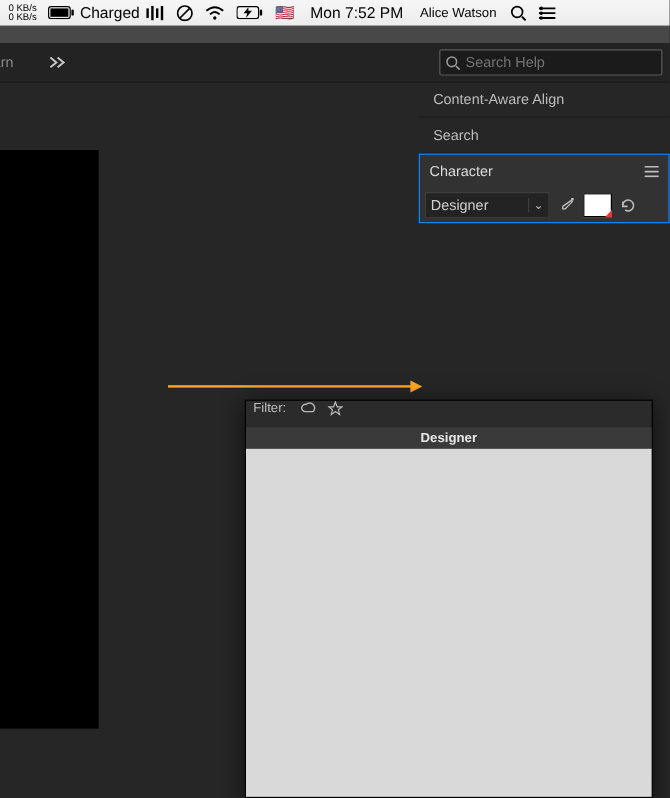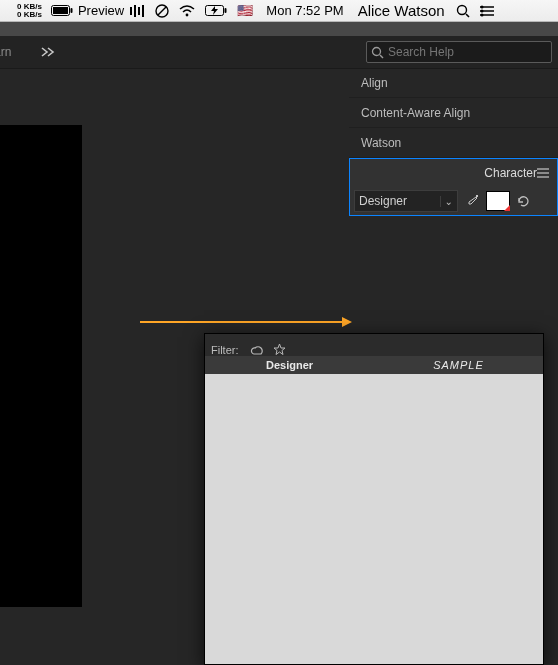--- a/index.html
+++ b/index.html
@@ -24,30 +24,30 @@
     display: flex;
     align-items: center;
     color: #000;
     font-size: 13px;
     padding: 0 6px 0 2px;
     box-sizing: border-box;
   }
   .menubar .kbs {
     font-size: 8px;
     line-height: 8px;
-    margin: 0 4px 0 15px;
-    font-weight: 700;
+    margin: 0 4px 0 5px;
+    font-weight: 400;
   }
   .menubar .ic {
     margin: 0 5px;
     display: inline-flex;
     align-items: center;
   }
   .menubar .clock { margin: 0 8px; font-size: 13px; }
-  .menubar .user { margin: 0 6px; font-size: 15px; }
+  .menubar .user { margin: 0 6px; font-size: 11px; }
 
   
   .appheader {
     position: absolute;
     top: 22px; left: 0; right: 0;
     height: 14px;
     background: #484848;
     border-bottom: 1px solid #1a1a1a;
   }
 
@@ -124,21 +124,20 @@
     line-height: 30px;
     padding: 0 12px;
     border-bottom: 1px solid #1f1f1f;
     color: #bdbdbd;
     font-size: 12px;
     box-sizing: border-box;
   }
   .character-panel {
     border: 1px solid #0b84ff;
     background: #323232;
-    text-align: right;
   }
   .character-head {
     display: flex;
     align-items: center;
     height: 28px;
     padding: 0 8px;
     color: #dcdcdc;
   }
   .character-head .title { flex: 1; font-size: 12px; }
   .character-head .menu { color: #9e9e9e; }
@@ -205,21 +204,21 @@
     height: 330px;
     background: #2b2b2b;
     border: 1px solid #000;
     box-shadow: 0 4px 18px rgba(0,0,0,.7);
     display: flex;
     flex-direction: column;
   }
   .font-popup .filterbar {
     height: 22px;
     display: flex;
-    align-items: flex-end;
+    align-items: flex-start;
     padding: 0 6px;
     color: #bdbdbd;
     font-size: 11px;
   }
   .font-popup .filterbar .lbl { margin-right: 6px; }
   .font-popup .filterbar .ficon { margin: 0 4px; opacity: .9; }
   .font-popup .heads {
     height: 18px;
     background: #3a3a3a;
     display: flex;
@@ -274,21 +273,21 @@
     <div>0 KB/s</div>
     <div>0 KB/s</div>
   </div>
   <span class="ic">
     <svg width="22" height="11" viewBox="0 0 22 11">
         <rect x="0.5" y="0.5" width="18" height="10" rx="2" fill="none" stroke="#000"></rect>
         <rect x="2" y="2" width="15" height="7" fill="#000"></rect>
         <rect x="19.5" y="3" width="2" height="5" rx="1" fill="#000"></rect>
       </svg>
   </span>
-  <span>Preview</span>
+  <span>Charged</span>
   <span class="ic">
     <svg width="16" height="12">
         <rect x="1" y="2" width="2" height="8" fill="#000"></rect>
         <rect x="5" y="0" width="2" height="12" fill="#000"></rect>
         <rect x="9" y="2" width="2" height="8" fill="#000"></rect>
         <rect x="13" y="0" width="2" height="12" fill="#000"></rect>
       </svg>
   </span>
   <span class="ic">
     <svg width="14" height="14">
@@ -347,23 +346,22 @@
         <line x1="9" y1="9" x2="12" y2="12" stroke="#9a9a9a" stroke-width="1.4"></line>
       </svg>
     <input type="text" placeholder="Search Help" style="">
   </div>
 </div>
 
 <div class="workarea">
   <div class="comp-preview"></div>
 
   <div class="rightpanels">
-    <div class="panel-head">Align</div>
     <div class="panel-head">Content-Aware Align</div>
-    <div class="panel-head">Watson</div>
+    <div class="panel-head">Search</div>
 
     <div class="character-panel">
       <div class="character-head">
         <span class="title">Character</span>
         <span class="menu">
           <svg width="12" height="10">
               <line x1="0" y1="1" x2="12" y2="1" stroke="#bdbdbd" stroke-width="1.3"></line>
               <line x1="0" y1="5" x2="12" y2="5" stroke="#bdbdbd" stroke-width="1.3"></line>
               <line x1="0" y1="9" x2="12" y2="9" stroke="#bdbdbd" stroke-width="1.3"></line>
             </svg>
@@ -402,17 +400,16 @@
           </svg>
       </span>
       <span class="ficon">
         <svg width="13" height="13">
             <path d="M6.5 1 L8 5 L12 5 L9 7.5 L10 11.5 L6.5 9 L3 11.5 L4 7.5 L1 5 L5 5 Z" fill="none" stroke="#c7c7c7" stroke-width="1"></path>
           </svg>
       </span>
     </div>
     <div class="heads">
       <div class="col1">Designer</div>
-      <div class="col2">SAMPLE</div>
     </div>
     <div class="listarea"></div>
   </div>
 </div>
 
 </body></html>

